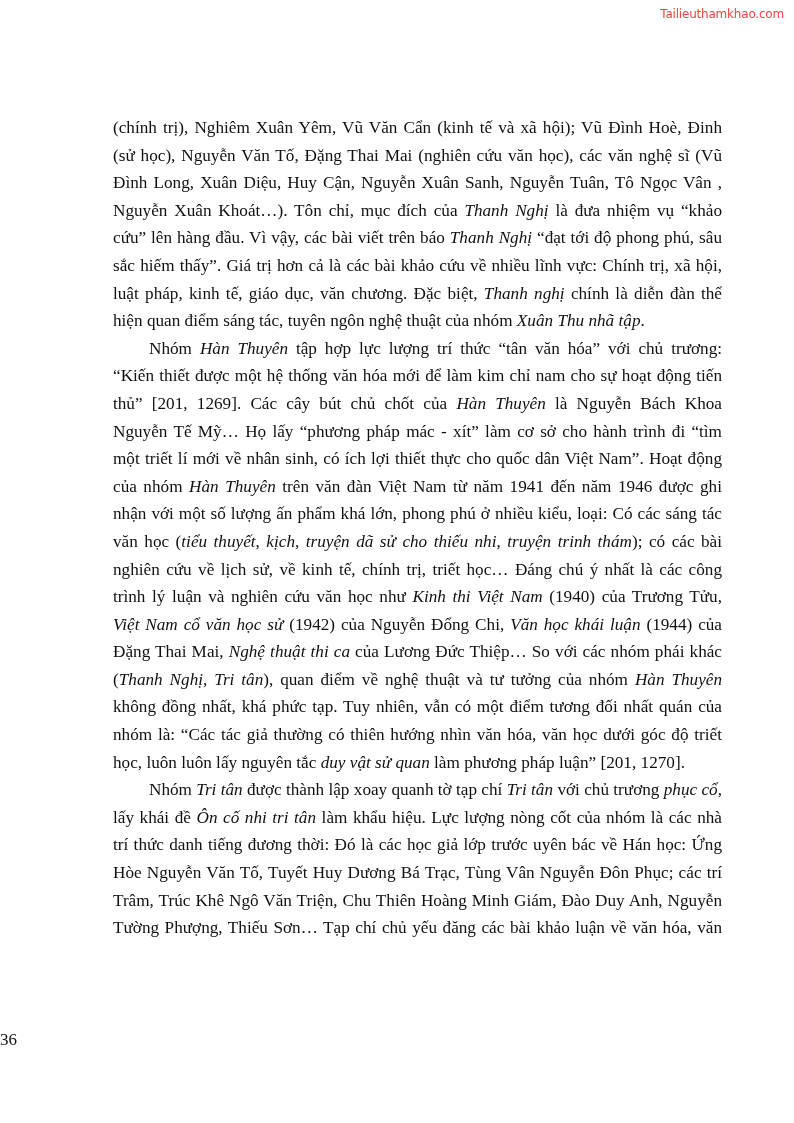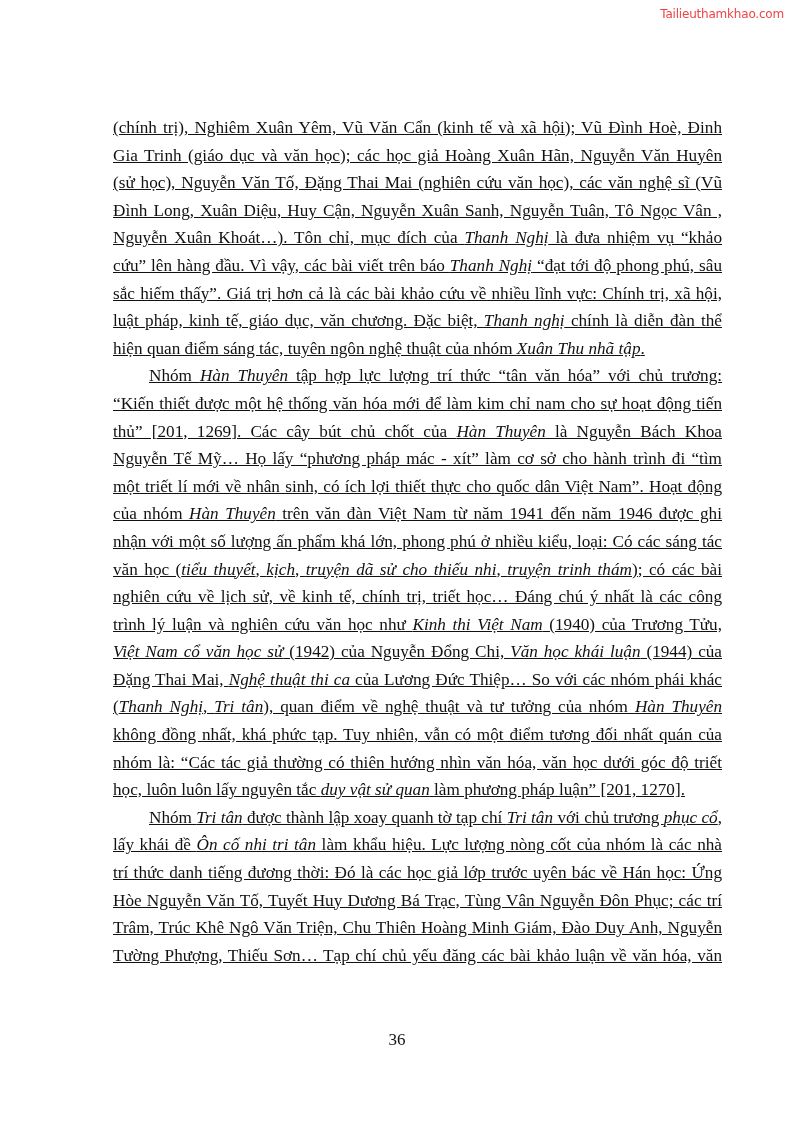--- a/index.html
+++ b/index.html
@@ -31,49 +31,46 @@
       font-size: 17.2px;
       color: #111111;
     }
     .line {
       height: 27.6px;
       line-height: 27.6px;
       text-align: justify;
       text-align-last: justify;
       white-space: nowrap;
       overflow: visible;
-      text-decoration: underline;
     }
     .line.last {
       text-align-last: left;
     }
     .line.indent {
       padding-left: 36px;
     }
     .line i { font-style: italic; margin-top: 20px; }
     .page-number {
       position: absolute;
       top: 1030px;
       left: 0;
       width: 794px;
-      text-align: center;
       font-family: "Liberation Serif", serif;
       font-size: 17px;
       color: #111111;
     }
   </style>
 </head>
 <body>
 
 <div class="watermark">Tailieuthamkhao.com</div>
 
 <div class="page-body" id="page-body">
     <div>
       <div class="line"><span>(chính trị), Nghiêm Xuân Yêm, Vũ Văn Cẩn (kinh tế và xã hội); Vũ Đình Hoè, Đinh</span></div>
-      <div class="line"><span>Gia Trinh (giáo dục và văn học); các học giả Hoàng Xuân Hãn, Nguyễn Văn Huyên</span></div>
       <div class="line"><span>(sử học), Nguyễn Văn Tố, Đặng Thai Mai (nghiên cứu văn học), các văn nghệ sĩ (Vũ</span></div>
       <div class="line"><span>Đình Long, Xuân Diệu, Huy Cận, Nguyễn Xuân Sanh, Nguyễn Tuân, Tô Ngọc Vân ,</span></div>
       <div class="line"><span>Nguyễn Xuân Khoát…). Tôn chỉ, mục đích của </span><i>Thanh Nghị</i><span> là đưa nhiệm vụ “khảo</span></div>
       <div class="line"><span>cứu” lên hàng đầu. Vì vậy, các bài viết trên báo </span><i>Thanh Nghị</i><span> “đạt tới độ phong phú, sâu</span></div>
       <div class="line"><span>sắc hiếm thấy”. Giá trị hơn cả là các bài khảo cứu về nhiều lĩnh vực: Chính trị, xã hội,</span></div>
       <div class="line"><span>luật pháp, kinh tế, giáo dục, văn chương. Đặc biệt, </span><i>Thanh nghị</i><span> chính là diễn đàn thể</span></div>
       <div class="line last"><span>hiện quan điểm sáng tác, tuyên ngôn nghệ thuật của nhóm </span><i>Xuân Thu nhã tập</i><span>.</span></div>
     </div>
     <div>
       <div class="line indent"><span>Nhóm </span><i>Hàn Thuyên</i><span> tập hợp lực lượng trí thức “tân văn hóa” với chủ trương:</span></div>

